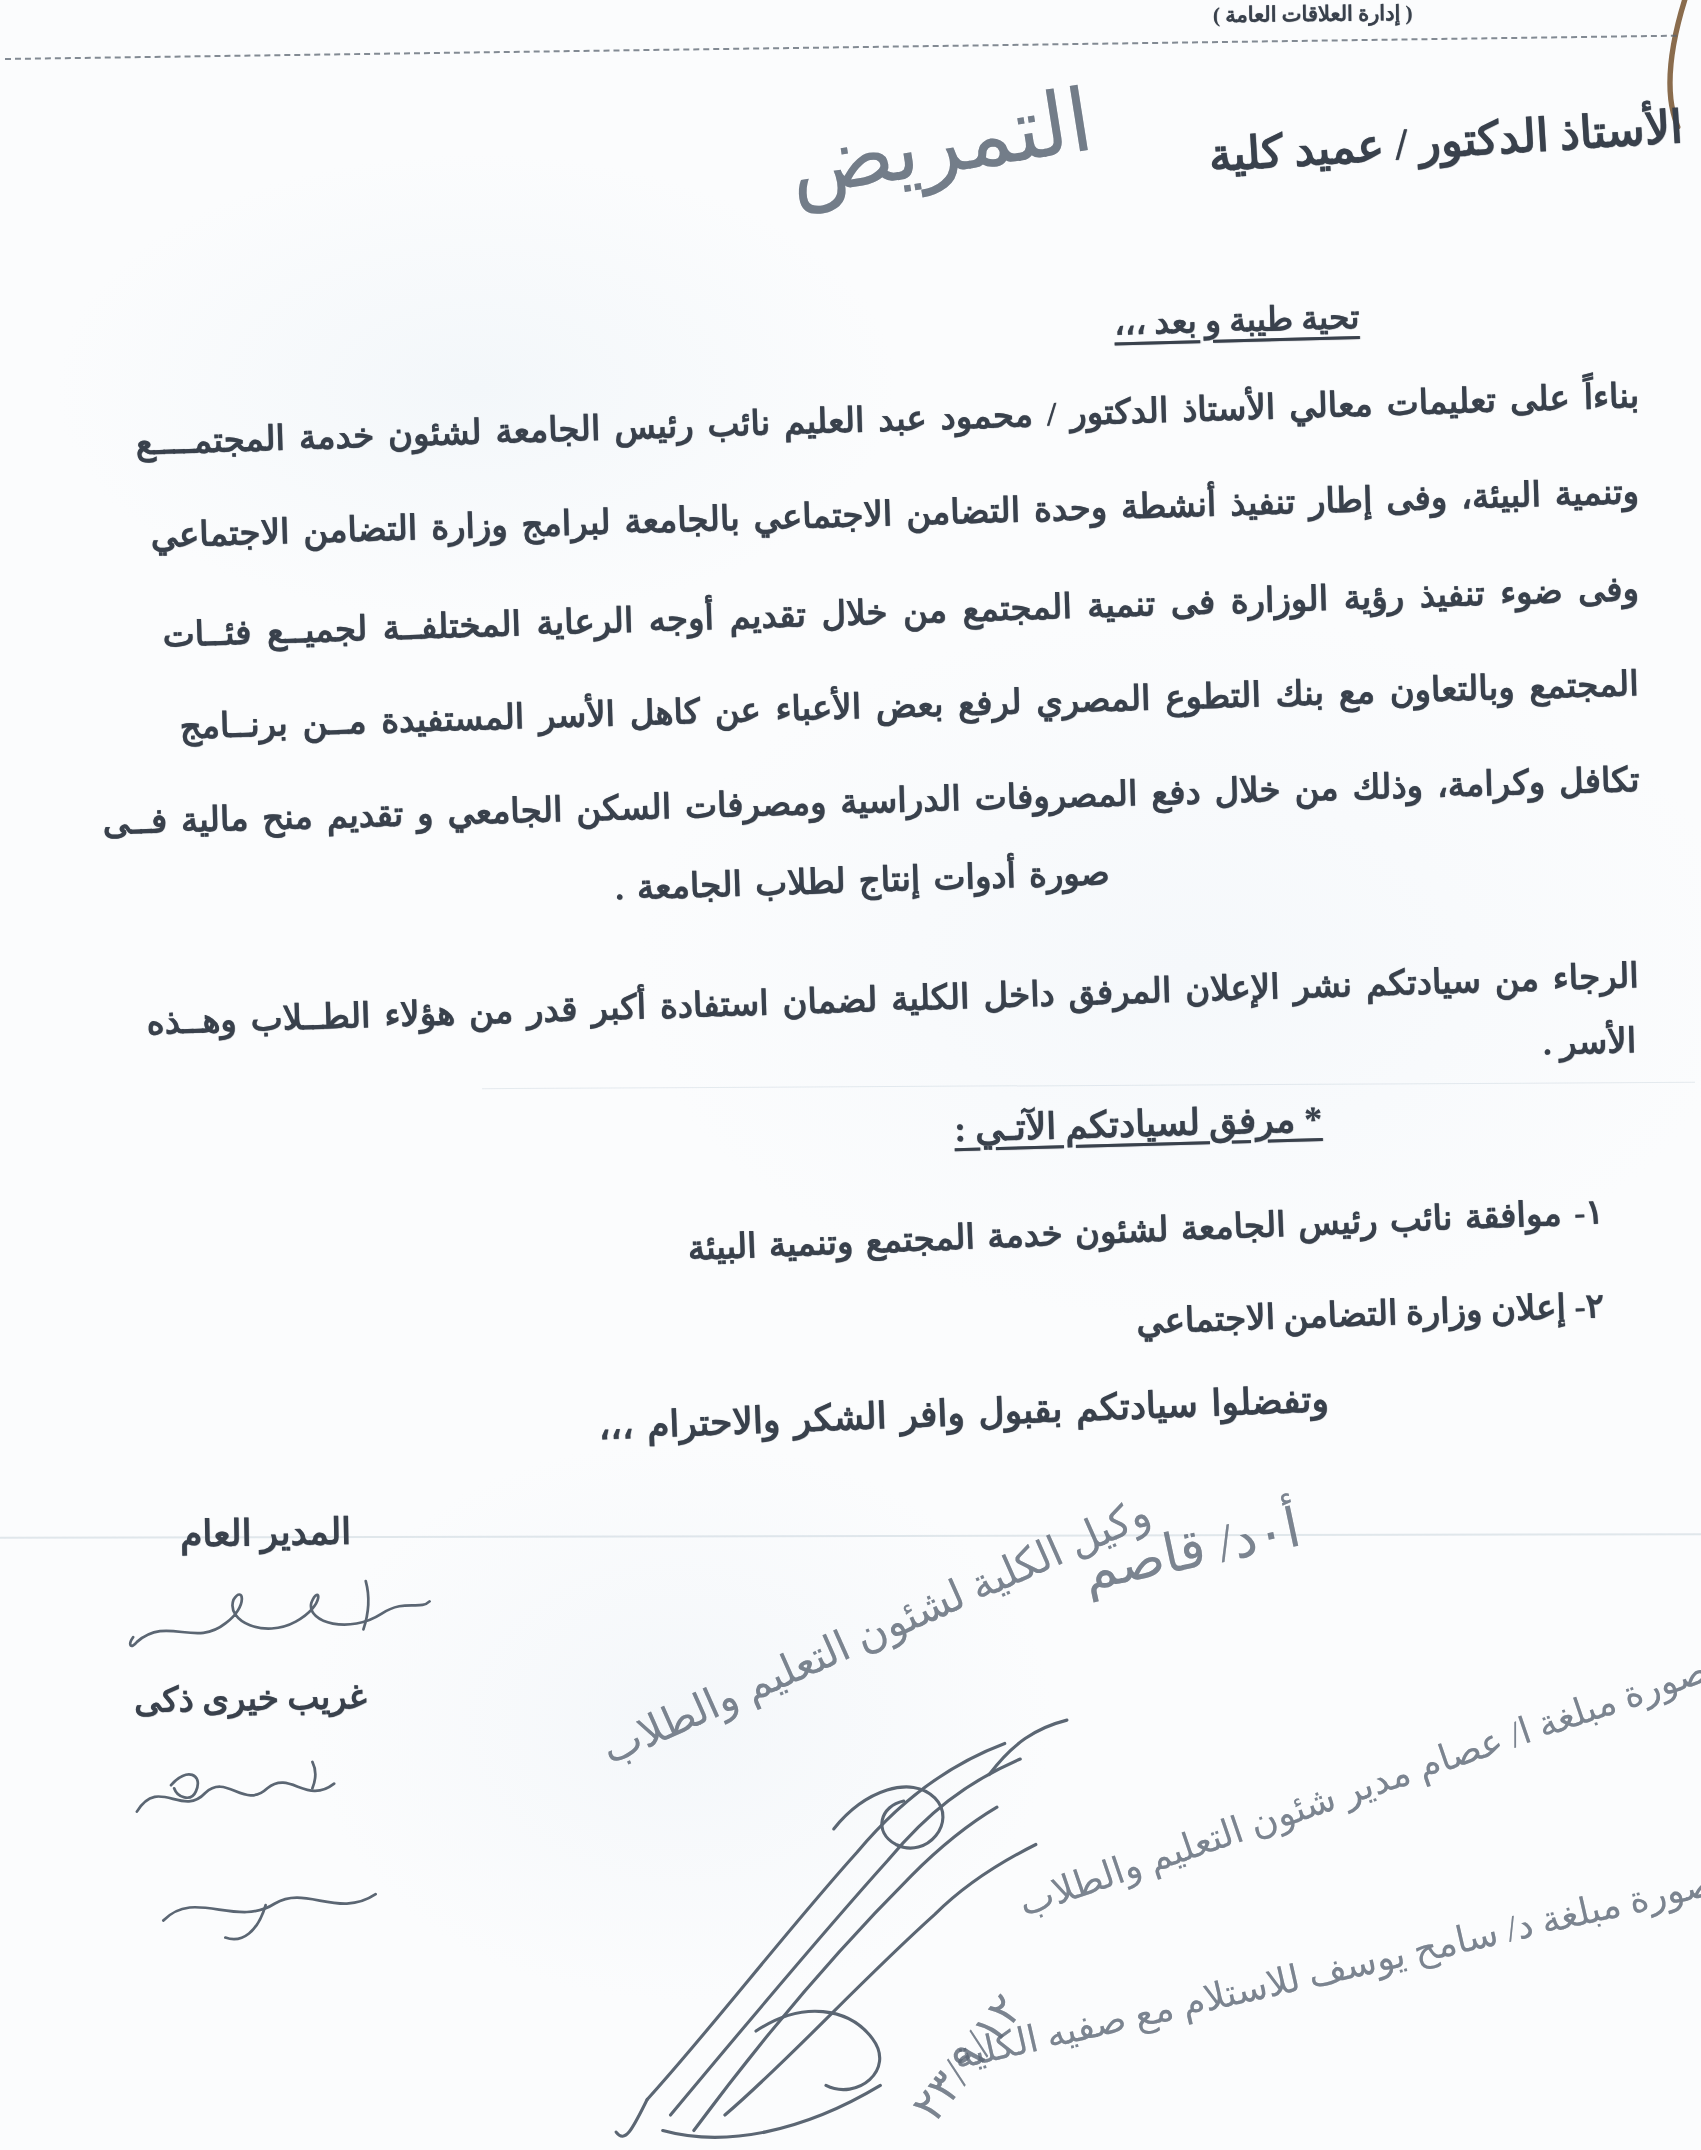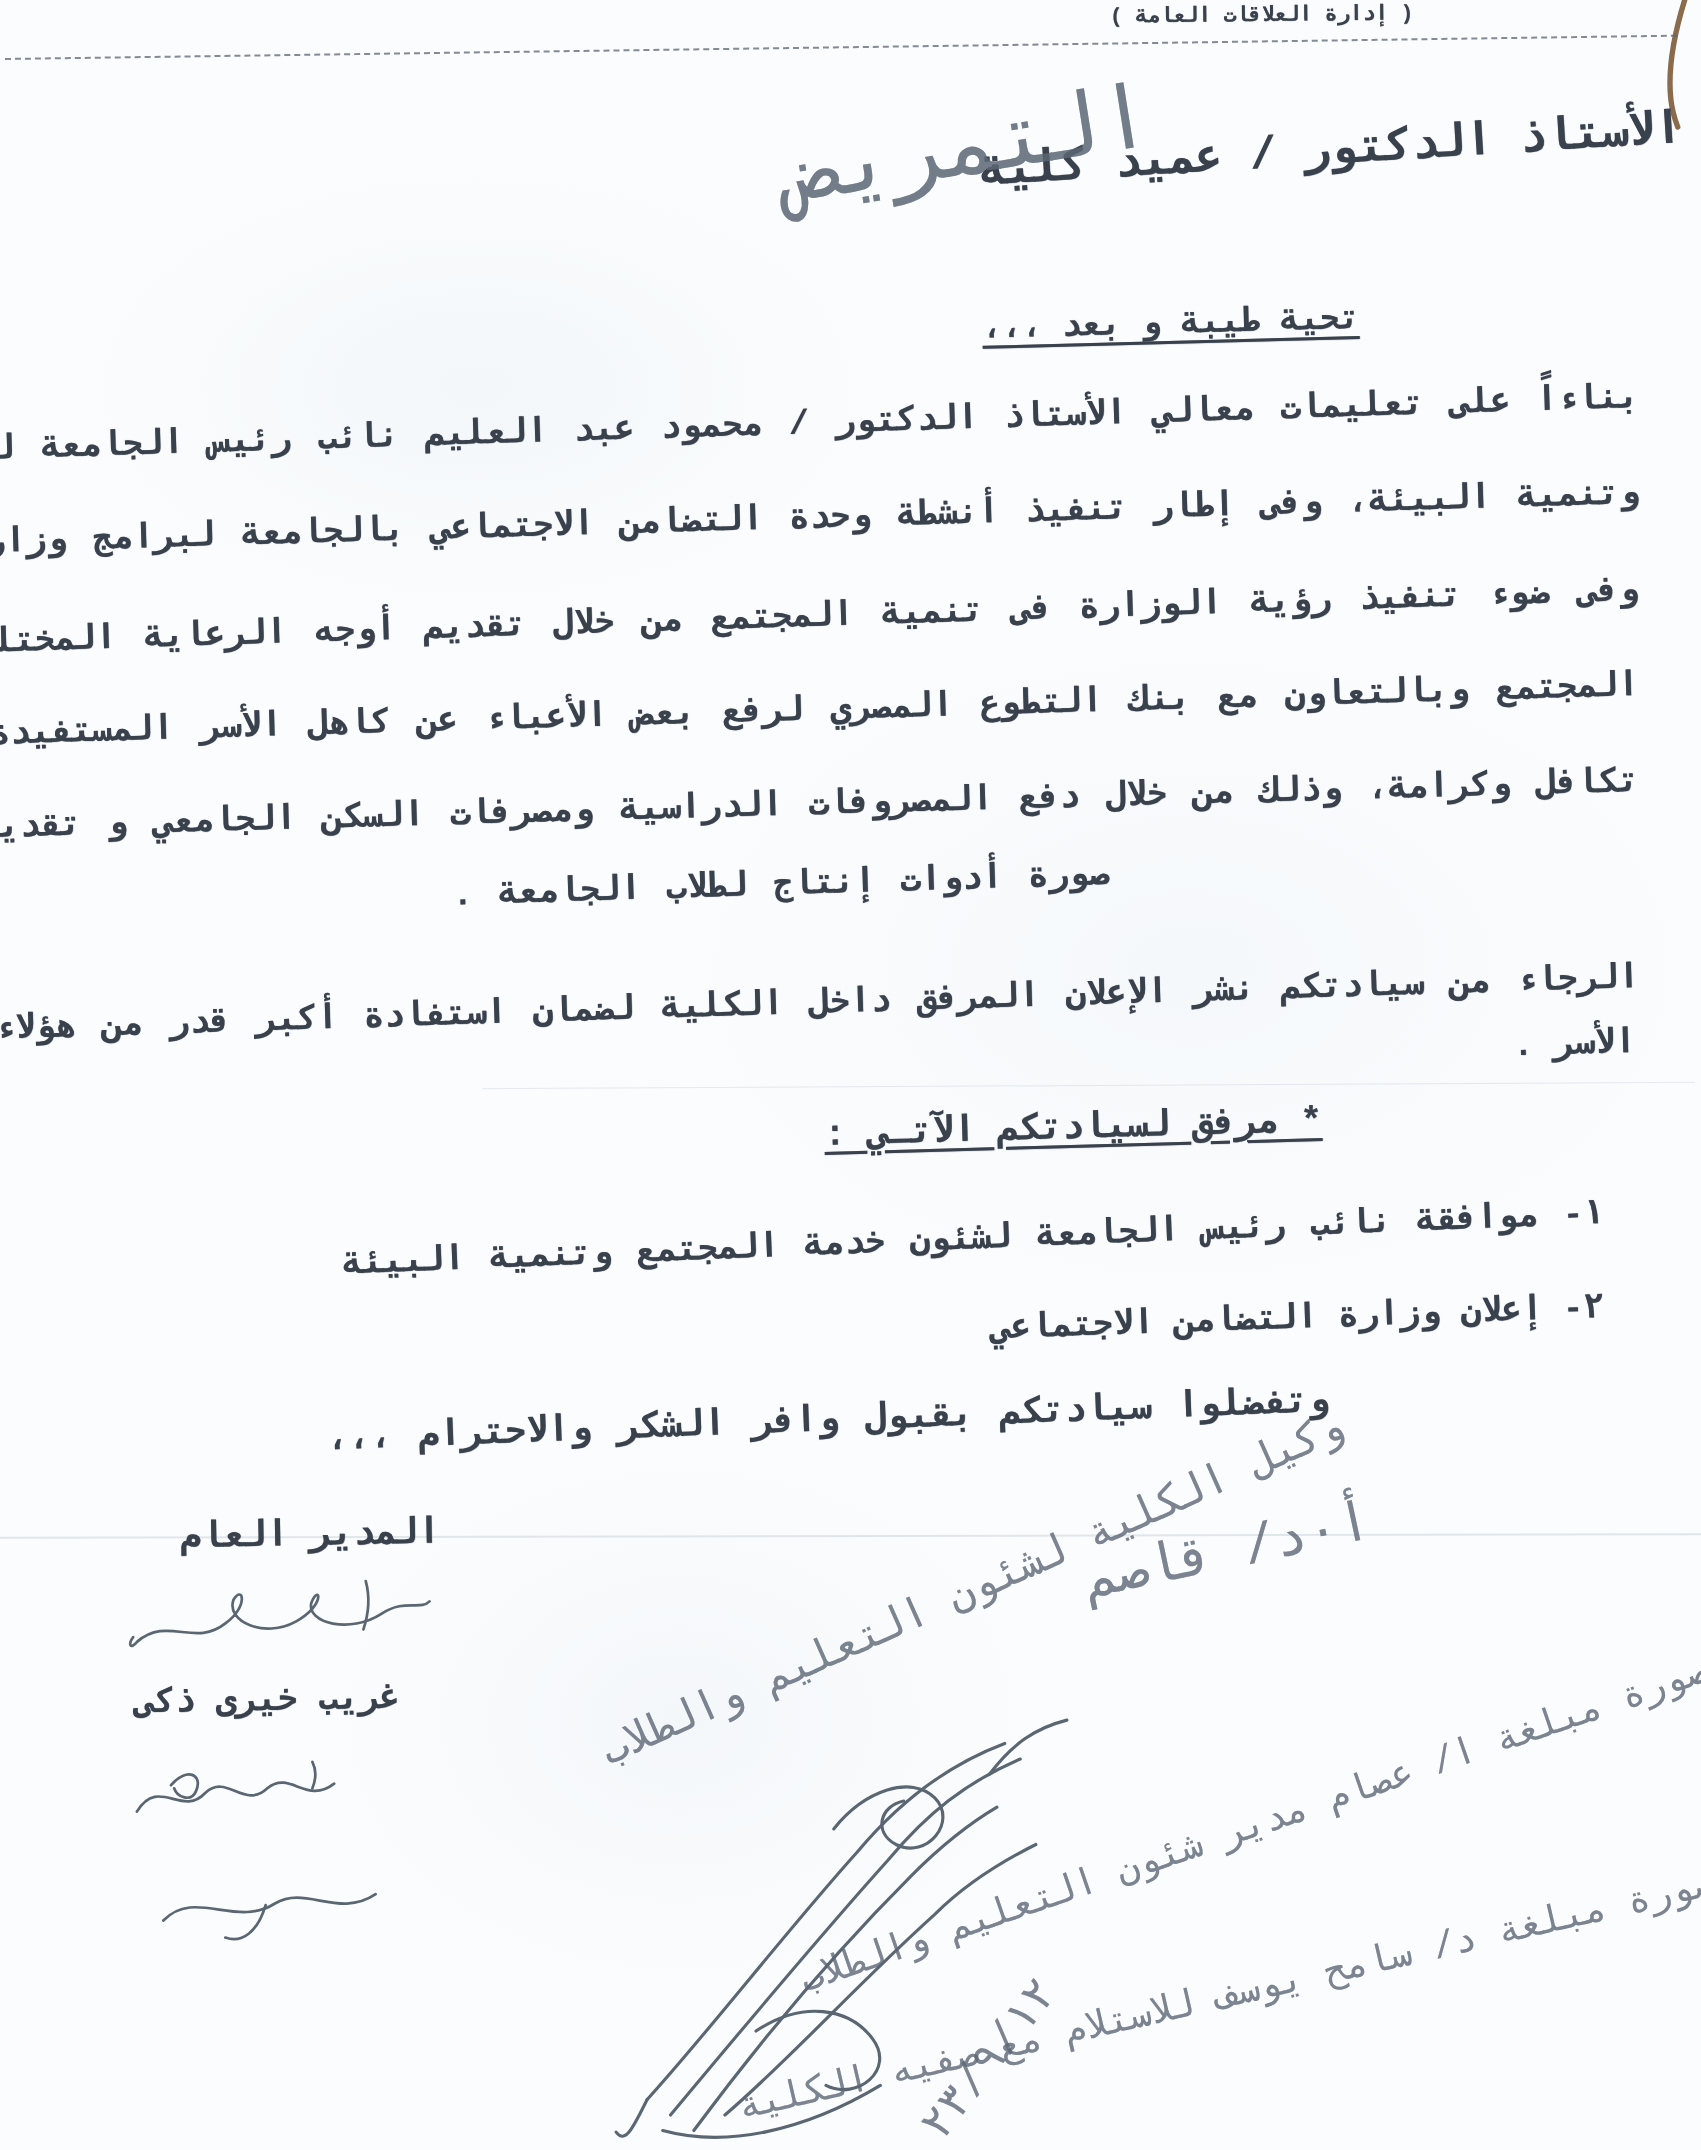--- a/index.html
+++ b/index.html
@@ -5,21 +5,21 @@
   html,body{margin:0;padding:0;}
   .page{
     position:relative;
     width:1701px;height:2151px;
     background:
       radial-gradient(ellipse 700px 389px at 28% 18%, #f3f7fa 0%, rgba(243,247,250,0) 60%),
       radial-gradient(ellipse 855px 544px at 70% 45%, #f5f8fb 0%, rgba(245,248,251,0) 65%),
       radial-gradient(ellipse 622px 467px at 40% 80%, #f4f7fa 0%, rgba(244,247,250,0) 60%),
       #fbfcfd;
     overflow:hidden;
-    font-family:Liberation Mono, monospace;
+    font-family:Liberation Serif, serif;
     direction:rtl;
   }
   .abs{position:absolute;white-space:nowrap;}
   .printed{
     font-weight:700;
     color:#39414c;
     text-shadow:0 0 0.8px rgba(57,65,76,.45), 0.4px 0.4px 0 rgba(57,65,76,.25);
   }
   .hand{
     font-weight:400;

